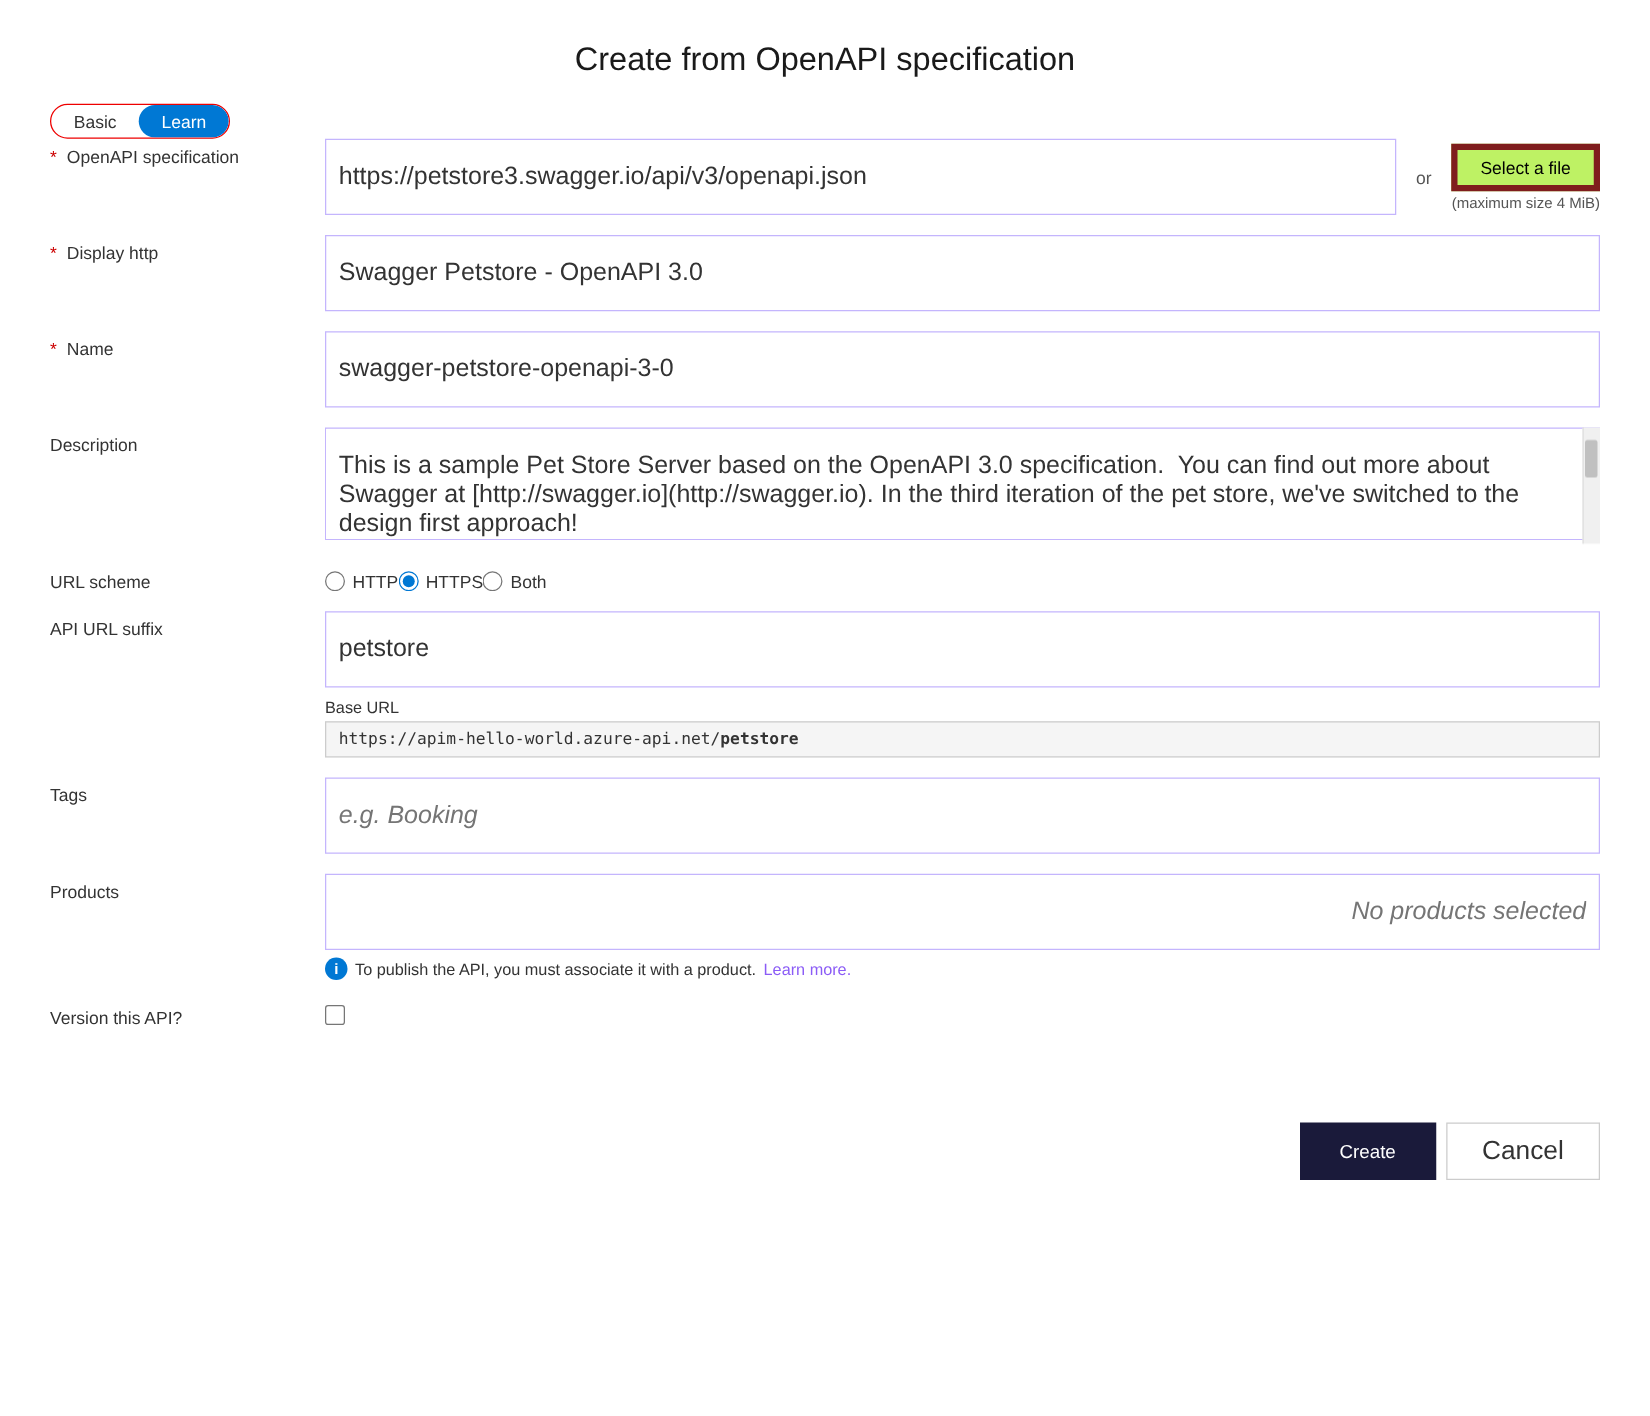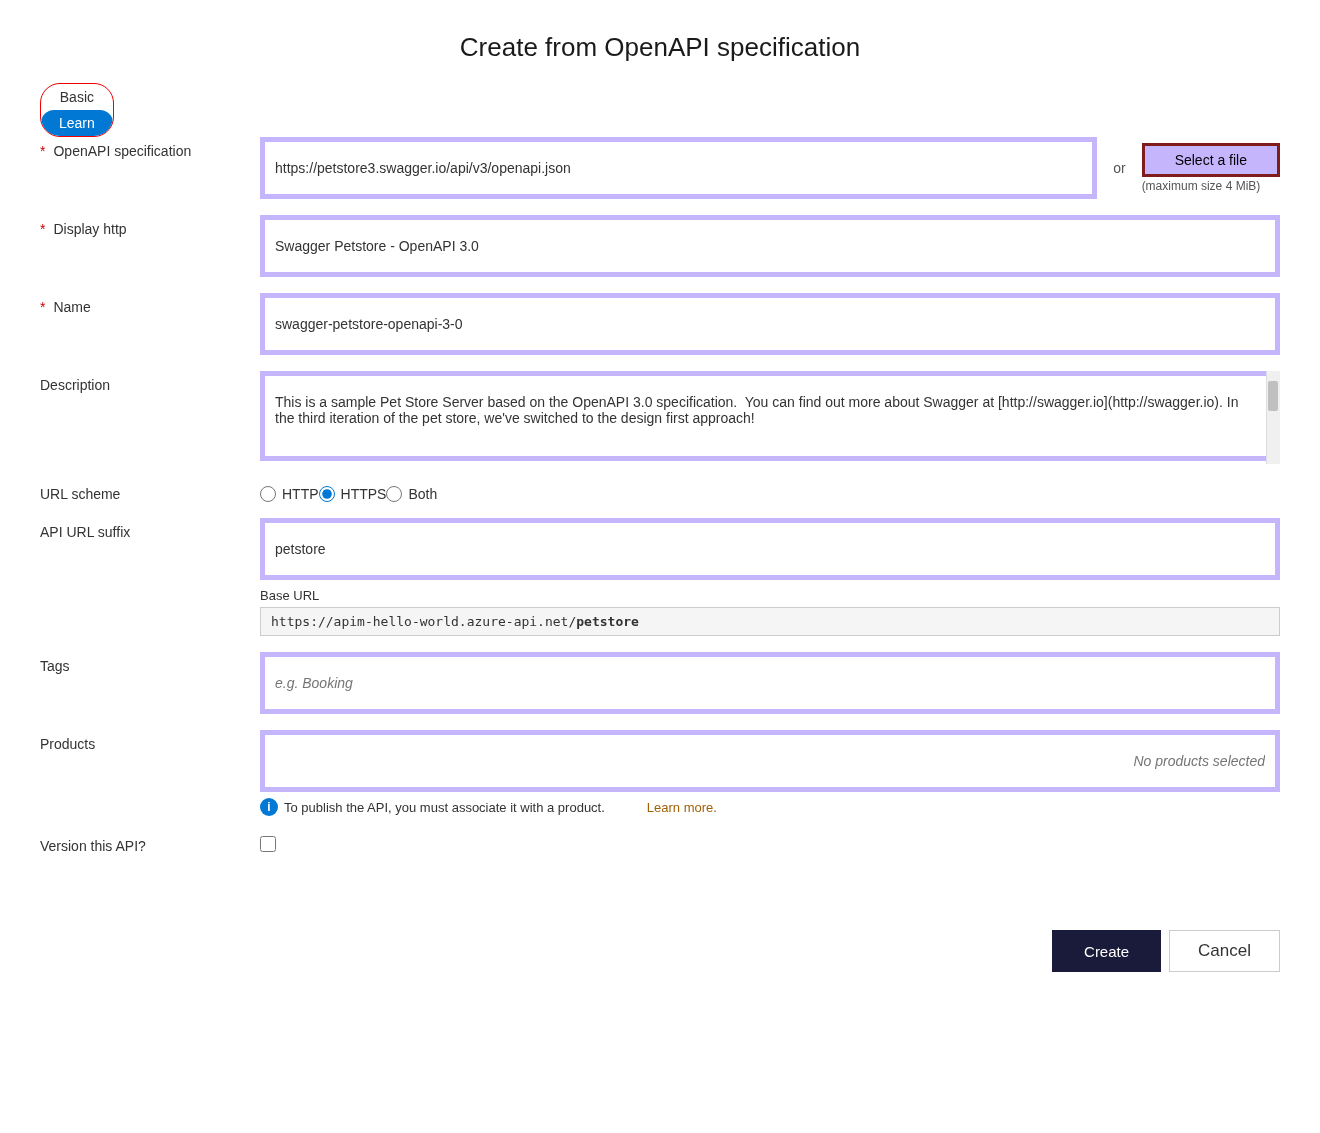--- a/index.html
+++ b/index.html
@@ -30,21 +30,20 @@
       background: #0078d4;
       color: #fff;
       border-radius: 20px;
     }
     .tab-group {
       display: flex;
       border: 1.5px solid #e00;
       border-radius: 20px;
       overflow: hidden;
       width: fit-content;
-      flex-direction: column;
     }
     .form-section {
       display: flex;
       flex-direction: column;
       gap: 0;
     }
     .form-row {
       display: flex;
       align-items: flex-start;
       margin-bottom: 16px;
@@ -68,40 +67,40 @@
       flex: 1;
     }
     .input-with-button {
       display: flex;
       align-items: center;
       gap: 12px;
     }
     input[type="text"], textarea {
       width: 100%;
       padding: 18px 10px;
-      border: 5px solid #c4b5fd;
-      font-size: 14px;
+      border: 1px solid #c4b5fd;
+      font-size: 20px;
       color: #333;
       background: #fff;
       outline: none;
     }
     .openapi-input {
       background: #f0f4fa;
       border: 1px solid #c8d3e0;
       flex: 1;
     }
     .or-text {
       color: #555;
       white-space: nowrap;
       margin: 0 4px;
     }
     .select-file-btn {
-      padding: 6px 30px;
-      border: 3px solid #7f1d1d;
-      background: #c4b5fd;
+      padding: 6px 18px;
+      border: 5px solid #7f1d1d;
+      background: #bef264;
       font-size: 14px;
       cursor: pointer;
       white-space: nowrap;
     }
     .max-size {
       font-size: 12px;
       color: #555;
       margin-top: 2px;
     }
     .checkbox-wrapper {
@@ -184,24 +183,23 @@
       width: 18px;
       height: 18px;
       background: #0078d4;
       border-radius: 50%;
       color: #fff;
       font-size: 12px;
       font-weight: bold;
       flex-shrink: 0;
     }
     .learn-more {
-      color: #a16207;
+      color: #8b5cf6;
       text-decoration: none;
       cursor: pointer;
-      margin-left: 36px;
     }
     .version-checkbox-row {
       display: flex;
       align-items: center;
       padding-top: 4px;
     }
     .footer-buttons {
       display: flex;
       justify-content: flex-end;
       gap: 8px;
@@ -213,21 +211,21 @@
       border: none;
       padding: 10px 32px;
       font-size: 15px;
       cursor: pointer;
     }
     .btn-cancel {
       background: #fff;
       color: #333;
       border: 1px solid #ccc;
       padding: 10px 28px;
-      font-size: 17px;
+      font-size: 21px;
       cursor: pointer;
     }
     .textarea-wrapper {
       position: relative;
       width: 100%;
     }
     .textarea-wrapper textarea {
       padding-right: 20px;
     }
     .scrollbar-indicator {

